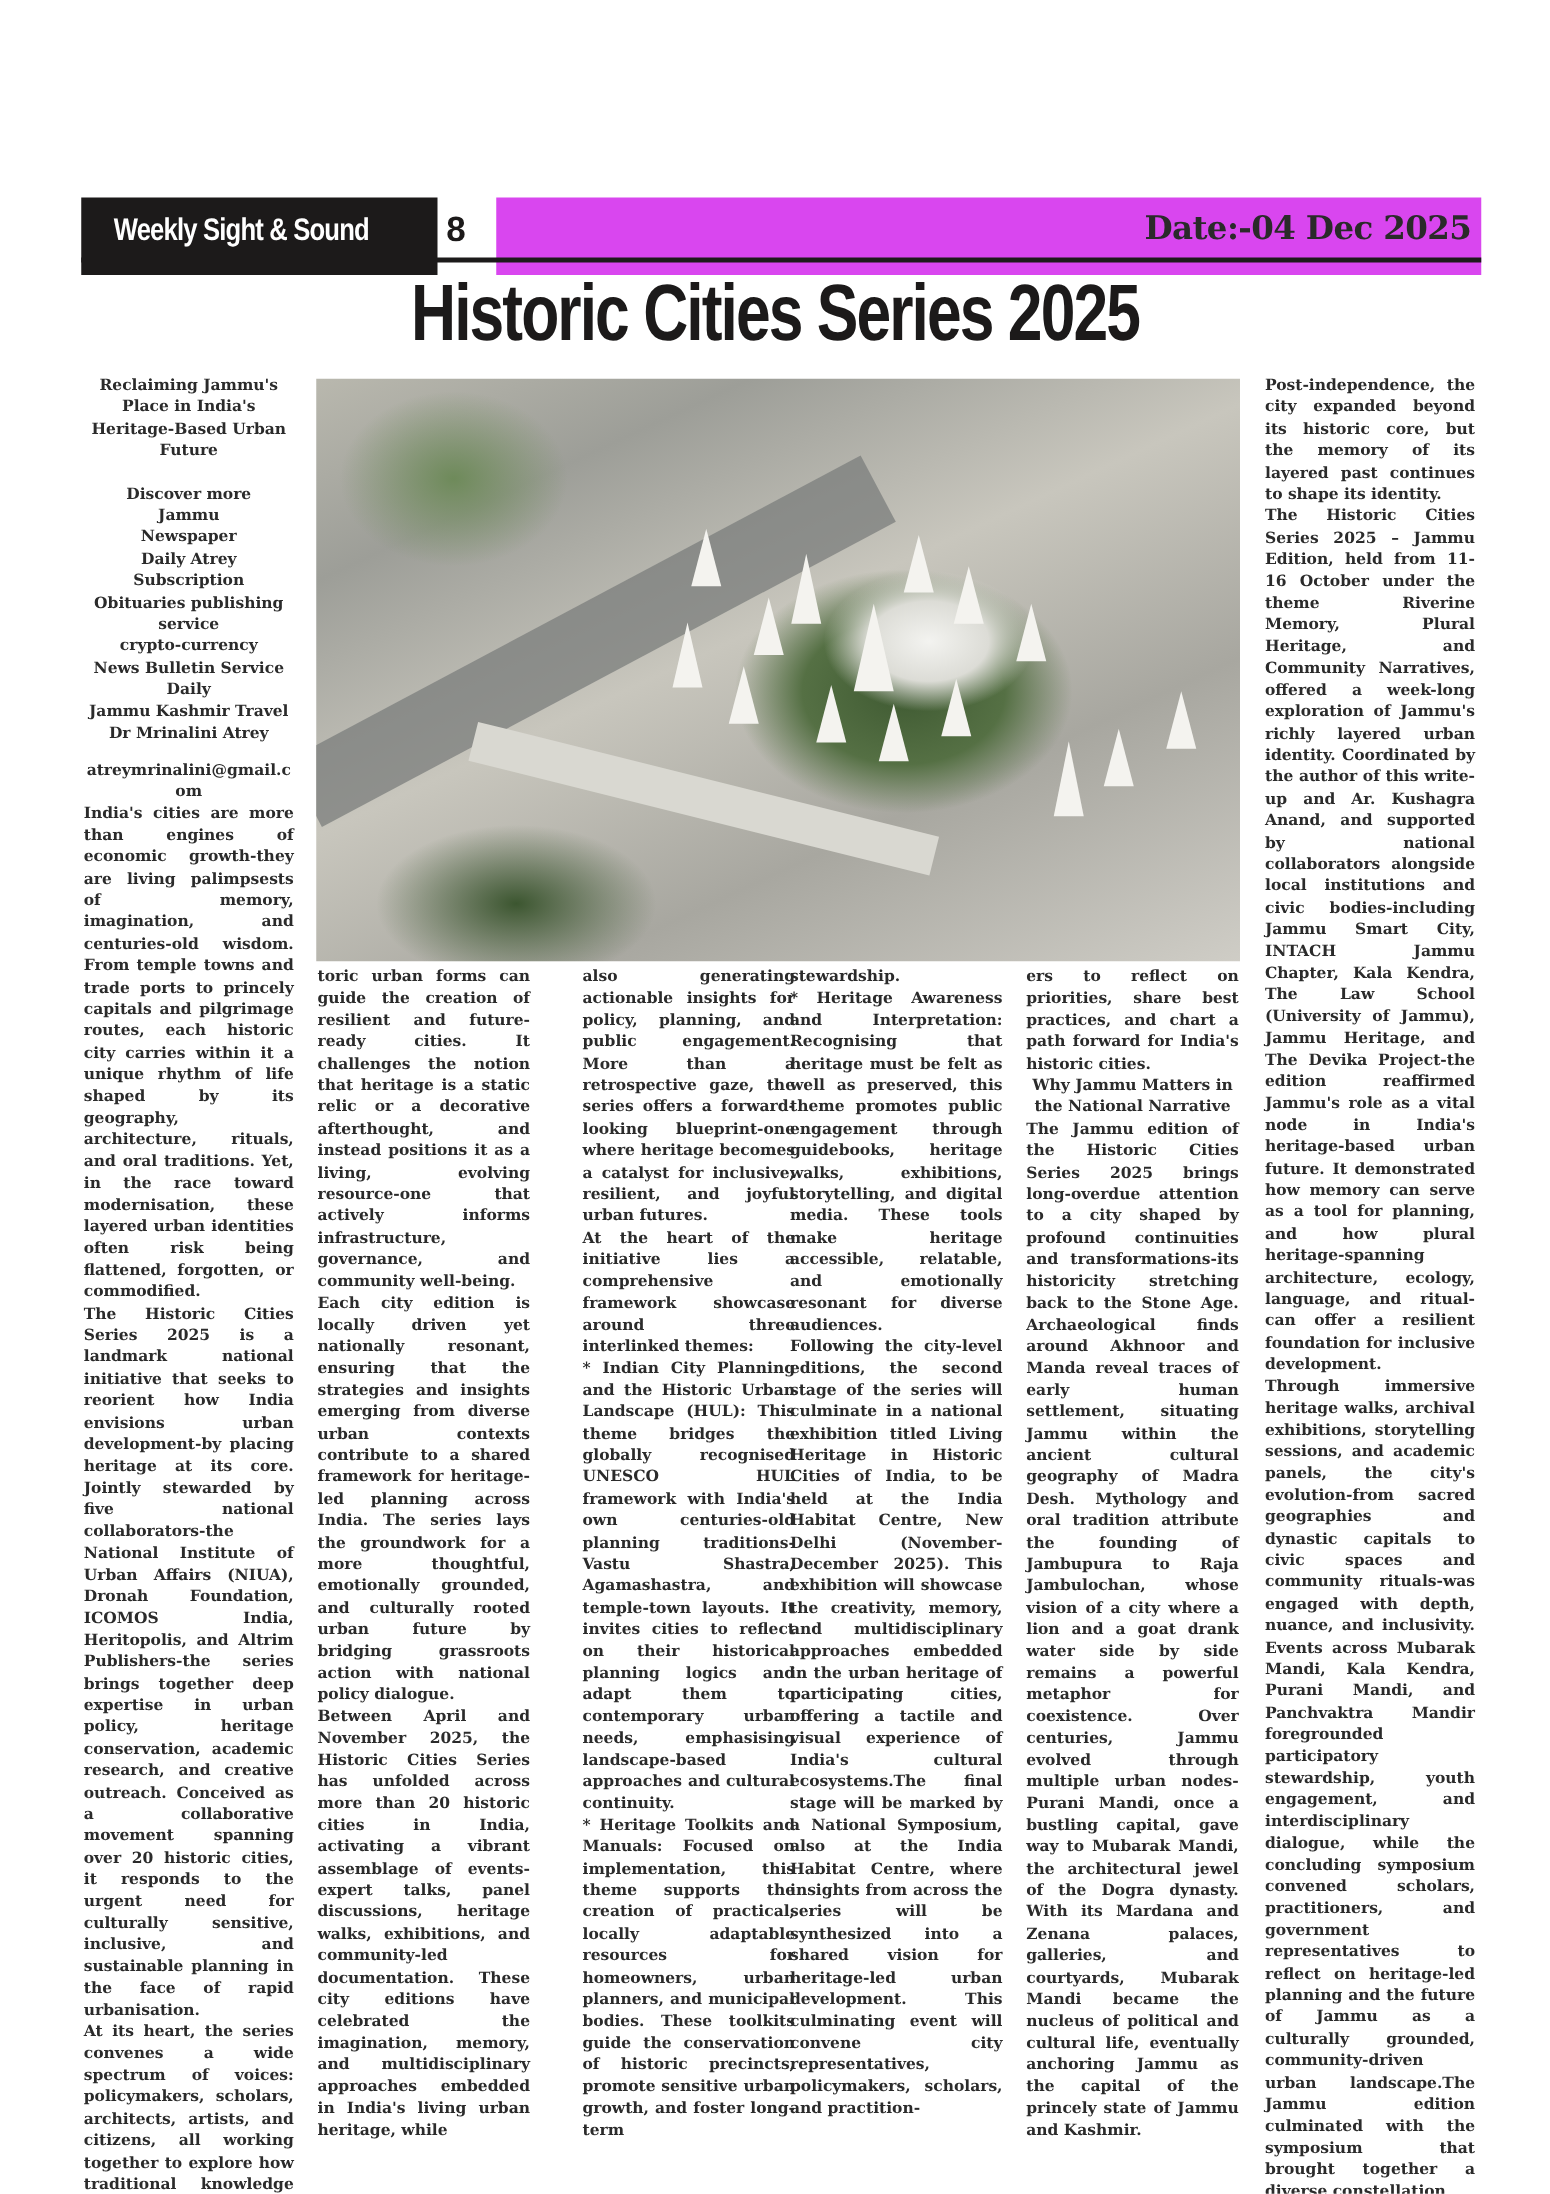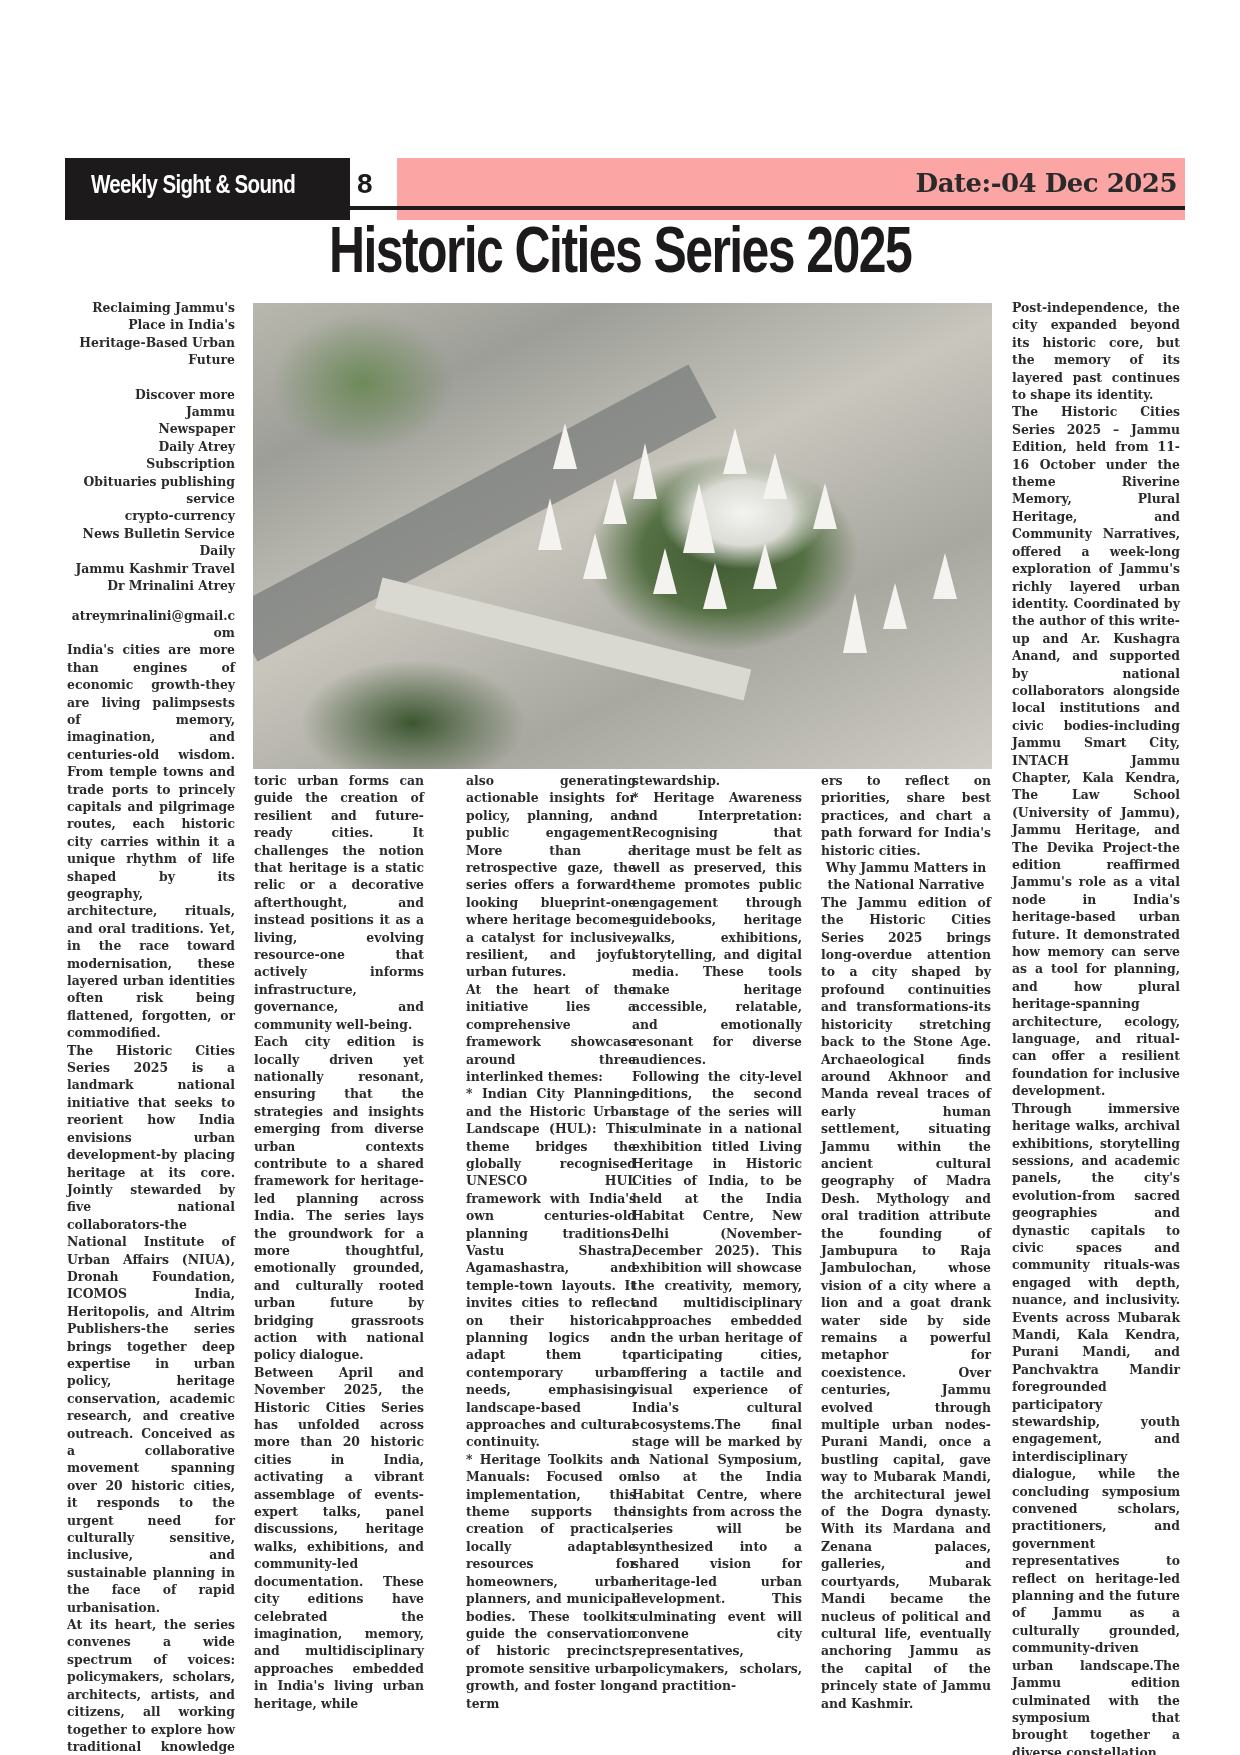--- a/index.html
+++ b/index.html
@@ -2,36 +2,36 @@
 <html><head>
 <meta charset="utf-8">
 <style>
   html, body { margin: 0; padding: 0; background: #ffffff; }
   body { width: 1240px; height: 1755px; position: relative; overflow: hidden; font-family: "DejaVu Serif", serif; color: #1a1a1a; }
 
   .masthead { position: absolute; left: 65px; top: 138px; width: 1233px; height: 62px; margin-top: 20px; }
   .mast-black { position: absolute; left: 0; top: 0; width: 285px; height: 62px; background: #1c1a1a; }
   .mast-brand { position: absolute; left: 26px; top: 12px; font-family: "Liberation Sans", sans-serif; font-weight: 700; font-size: 25px; color: #fff; letter-spacing: -0.8px; transform: scaleX(0.82); transform-origin: left center; white-space: nowrap; }
   .mast-page { position: absolute; left: 292px; top: 10px; font-family: "Liberation Sans", sans-serif; font-weight: 700; font-size: 28px; color: #1c1a1a; }
-  .mast-grey { position: absolute; left: 332px; top: 0; width: 788px; height: 62px; background: #fca5a5; }
+  .mast-grey { position: absolute; left: 332px; top: 0; width: 788px; height: 62px; background: #d946ef; }
   .mast-date { position: absolute; right: 8px; top: 10px; font-family: "DejaVu Serif", serif; font-weight: 700; font-size: 26px; color: #2a2a2a; letter-spacing: -0.5px; }
   .mast-rule { position: absolute; left: 65px; top: 206px; width: 1120px; height: 4px; background: #1c1a1a; }
 
   .headline { position: absolute; left: 0; top: 212px; width: 1240px; text-align: center; font-family: "Liberation Sans", sans-serif; font-weight: 700; font-size: 64px; color: #1c1a1a; letter-spacing: -2px; transform: scaleX(0.78); transform-origin: center; line-height: 76px; white-space: nowrap; }
 
   .col { position: absolute; font-size: 12.4px; line-height: 17.4px; text-align: justify; font-weight: 600; color: #2b2b2b; }
   .col p { margin: 0; }
   .col1 { left: 67px; top: 299px; width: 168px; }
   .col2 { left: 254px; top: 772px; width: 170px; }
   .col3 { left: 466px; top: 772px; width: 170px; }
   .col4 { left: 632px; top: 772px; width: 170px; }
   .col5 { left: 821px; top: 772px; width: 170px; }
   .col6 { left: 1012px; top: 299px; width: 168px; }
 
-  .side-lines div { text-align: right; }
+  .side-lines div { text-align: center; }
   .gap { height: 17px; }
 
   .photo { position: absolute; left: 253px; top: 303px; width: 739px; height: 466px; overflow: hidden;
     background:
       radial-gradient(ellipse 120px 80px at 490px 210px, #f3f3f0 0%, #dcdcd6 40%, rgba(0,0,0,0) 70%),
       radial-gradient(ellipse 180px 130px at 470px 250px, #3f5a32 0%, #557044 45%, rgba(0,0,0,0) 75%),
       radial-gradient(ellipse 160px 90px at 160px 420px, #3c5630 0%, rgba(0,0,0,0) 70%),
       radial-gradient(ellipse 130px 100px at 110px 80px, #6e8a5a 0%, rgba(0,0,0,0) 70%),
       linear-gradient(155deg, #b9b8ae 0%, #9d9e98 20%, #c8c6bd 45%, #a8a7a0 70%, #cfcdc6 100%);
   }

